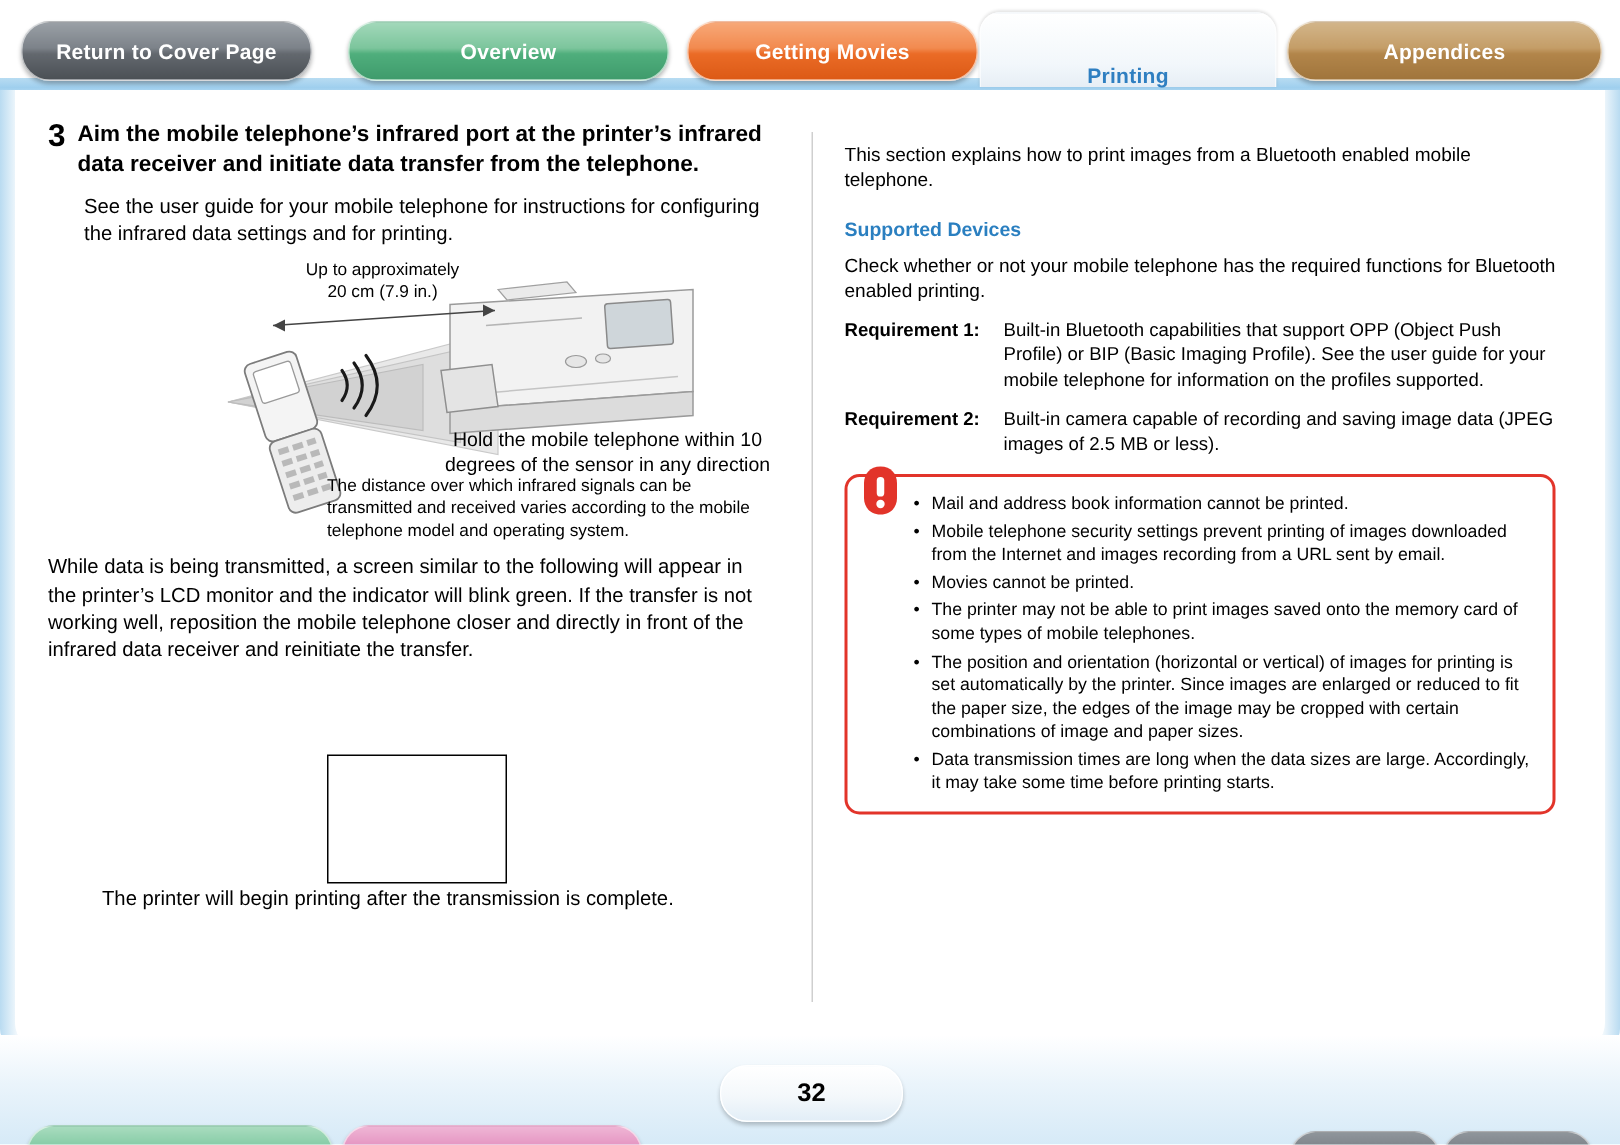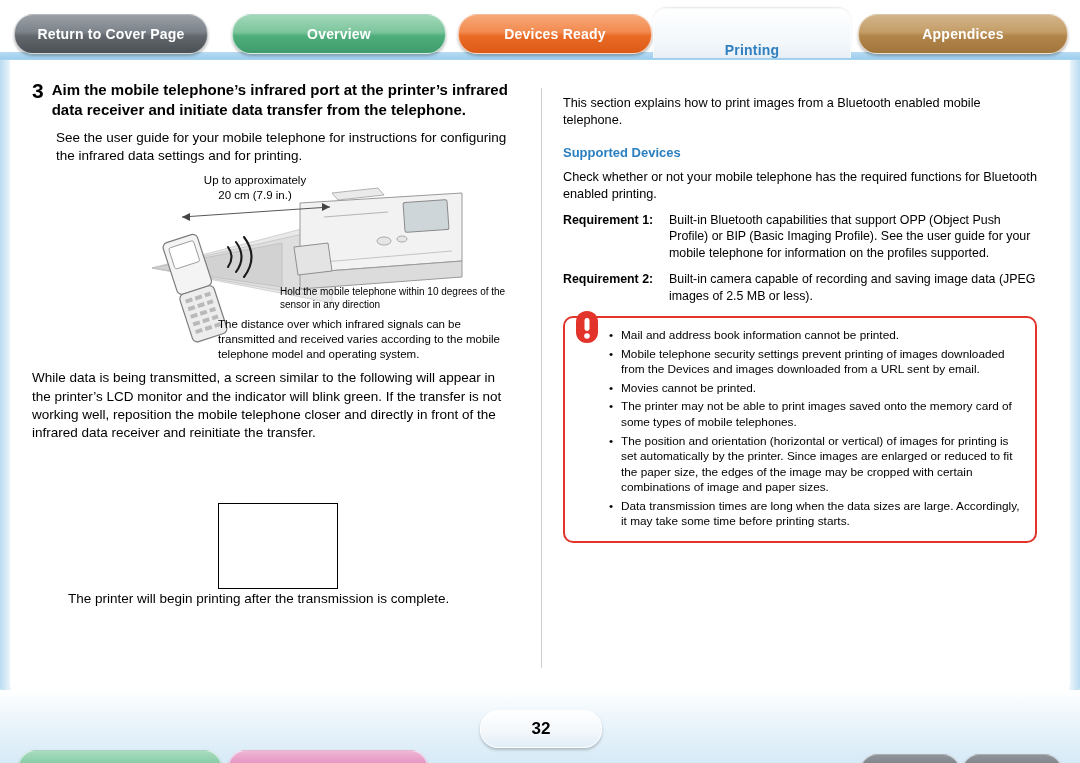--- a/index.html
+++ b/index.html
@@ -78,21 +78,21 @@
   .step-text{font-size:15px;font-weight:bold;line-height:1.33;}
   .para{font-size:13.5px;line-height:1.35;margin-top:9px;}
   .divider{
     position:absolute;left:541px;top:88px;width:1px;height:580px;background:#cfcfcf;
   }
 
   
   .figure{position:relative;width:500px;height:170px;margin-top:8px;}
   .fig-cap{position:absolute;font-size:11.5px;line-height:1.3;text-align:center;}
   .cap-top{left:128px;top:0;width:190px;}
-  .cap-right{left:248px;top:112px;width:250px;text-align:left;font-size:10px;}
+  .cap-right{left:248px;top:112px;width:250px;text-align:center;font-size:13px;}
   .cap-bottom{left:186px;top:144px;width:300px;text-align:left;font-size:11.5px;}
 
   .lcdbox{
     position:absolute;left:218px;top:503px;width:118px;height:84px;
     border:1px solid #000;background:#fff;
   }
   .after-lcd{position:absolute;left:68px;top:591px;width:470px;font-size:13.5px;}
 
   
   .col-right{position:absolute;left:563px;top:86px;width:478px;}
@@ -171,21 +171,21 @@
 <div class="bottom-fill"></div>
 
 <div class="topbar">
   <div class="tab tab-cover">
     <span>Return to Cover Page</span>
   </div>
   <div class="tab tab-overview">
     <span>Overview</span>
   </div>
   <div class="tab tab-ready">
-    <span>Devices Ready</span>
+    <span>Getting Movies</span>
   </div>
   <div class="tab tab-printing">
     <span>Printing</span>
   </div>
   <div class="tab tab-appendices">
     <span>Appendices</span>
   </div>
 </div>
 
 <div class="col-left">
@@ -279,21 +279,21 @@
   </div>
 
   <div class="warn">
     <svg class="warn-icon" viewBox="0 0 30 42">
       <path d="M15 1 C8 1 4 6 4 12 L4 22 C4 28 8 33 15 33 C22 33 26 28 26 22 L26 12 C26 6 22 1 15 1 Z" fill="#e2342a"></path>
       <rect x="12.5" y="8" width="5" height="13" rx="2.4" fill="#ffffff"></rect>
       <circle cx="15" cy="26" r="2.8" fill="#ffffff"></circle>
     </svg>
     <ul>
       <li>Mail and address book information cannot be printed.</li>
-      <li>Mobile telephone security settings prevent printing of images downloaded from the Devices and images downloaded from a URL sent by email.</li>
+      <li>Mobile telephone security settings prevent printing of images downloaded from the Internet and images recording from a URL sent by email.</li>
       <li>Movies cannot be printed.</li>
       <li>The printer may not be able to print images saved onto the memory card of some types of mobile telephones.</li>
       <li>The position and orientation (horizontal or vertical) of images for printing is set automatically by the printer. Since images are enlarged or reduced to fit the paper size, the edges of the image may be cropped with certain combinations of image and paper sizes.</li>
       <li>Data transmission times are long when the data sizes are large. Accordingly, it may take some time before printing starts.</li>
     </ul>
   </div>
 </div>
 
 <div class="btn btn-trouble">
   <span>Troubleshooting</span>

